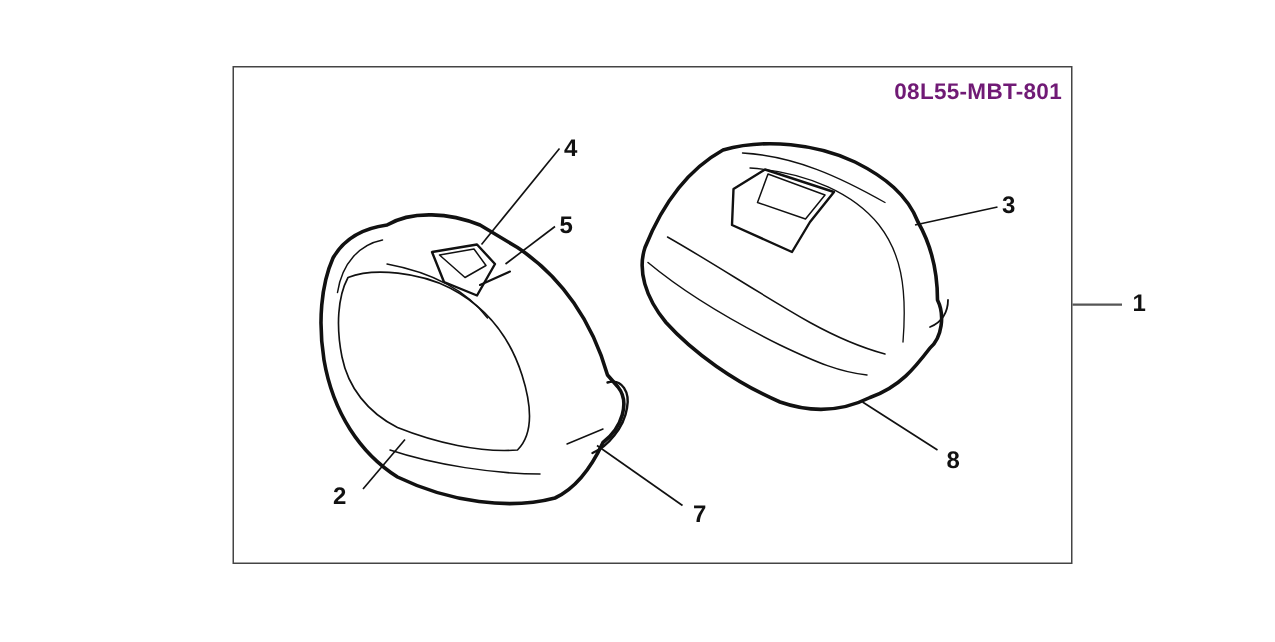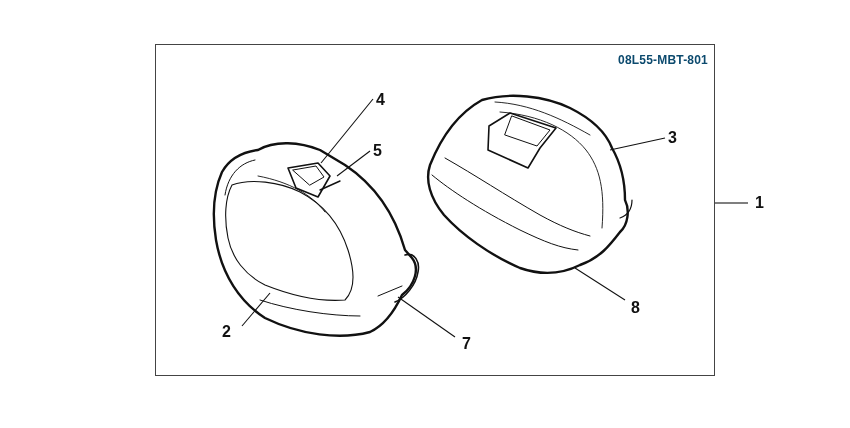--- a/index.html
+++ b/index.html
@@ -1,18 +1,18 @@
 <!DOCTYPE html>
 <html><head>
 <meta charset="utf-8">
 <style>
   html,body{margin:0;padding:0;background:#ffffff;}
   body{width:850px;height:428px;position:relative;overflow:hidden;font-family:"Liberation Sans",sans-serif;}
   #diagram{position:absolute;left:0;top:0;width:850px;height:428px;}
-  .part-code{position:absolute;left:560px;top:53px;width:148px;text-align:right;font-size:12px;font-weight:bold;color:#0c4a6e;letter-spacing:0.2px;}
+  .part-code{position:absolute;left:560px;top:53px;width:148px;text-align:right;font-size:15px;font-weight:bold;color:#701a75;letter-spacing:0.2px;}
   .callout{position:absolute;font-size:16px;font-weight:bold;color:#111;line-height:1;}
   .frame{position:absolute;left:155px;top:44px;width:560px;height:332px;border:1.5px solid #444;box-sizing:border-box;}
 </style>
 </head>
 <body>
 
 <div id="diagram">
   <div class="frame"></div>
 
   <div class="part-code">08L55-MBT-801</div>

